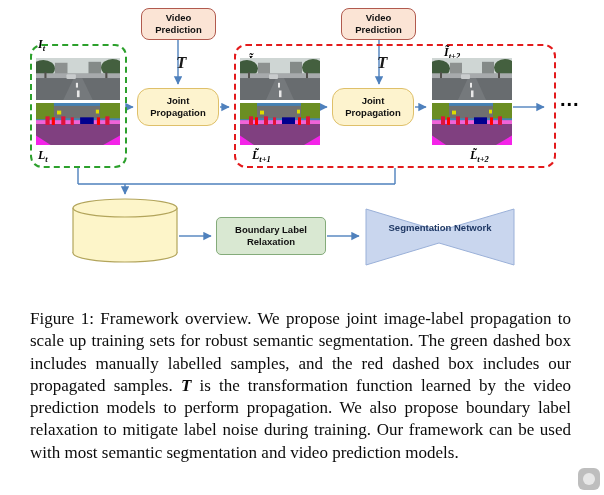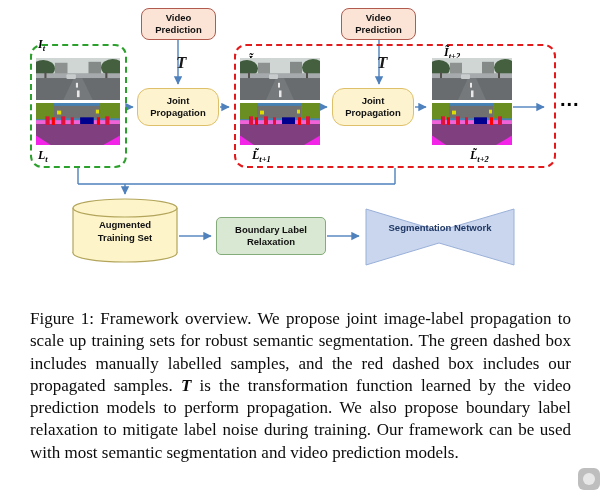--- a/index.html
+++ b/index.html
@@ -145,21 +145,20 @@
 
   <svg class="abs" style="left:72px;top:198px" width="106" height="66">
     <g stroke="#b3a55c" stroke-width="1.2">
       <ellipse cx="53" cy="55" rx="52" ry="9" fill="#fdf5c9"></ellipse>
       <rect x="1" y="10" width="104" height="45" fill="#fdf5c9" stroke="none"></rect>
       <line x1="1" y1="10" x2="1" y2="55"></line>
       <line x1="105" y1="10" x2="105" y2="55"></line>
       <ellipse cx="53" cy="10" rx="52" ry="9" fill="#fdf5c9"></ellipse>
     </g>
   </svg>
-  <div class="cyltext" style="left:85px;top:219px;width:80px">Augmented Training Set</div>
 
   <div class="box blr" style="left:216px;top:217px;width:110px;height:38px">
       <span style="display:block;width:90px;margin:8px auto">Boundary Label Relaxation</span>
     </div>
 
   <svg class="abs" style="left:364px;top:203px" width="152" height="66">
     <polygon points="2,6 75,28 150,6 150,62 75,40 2,62" fill="#c9d6ee" stroke="#9ab0d8" stroke-width="1"></polygon>
   </svg>
   <div class="nettext" style="left:364px;top:222px;width:152px">Segmentation Network</div>
 

